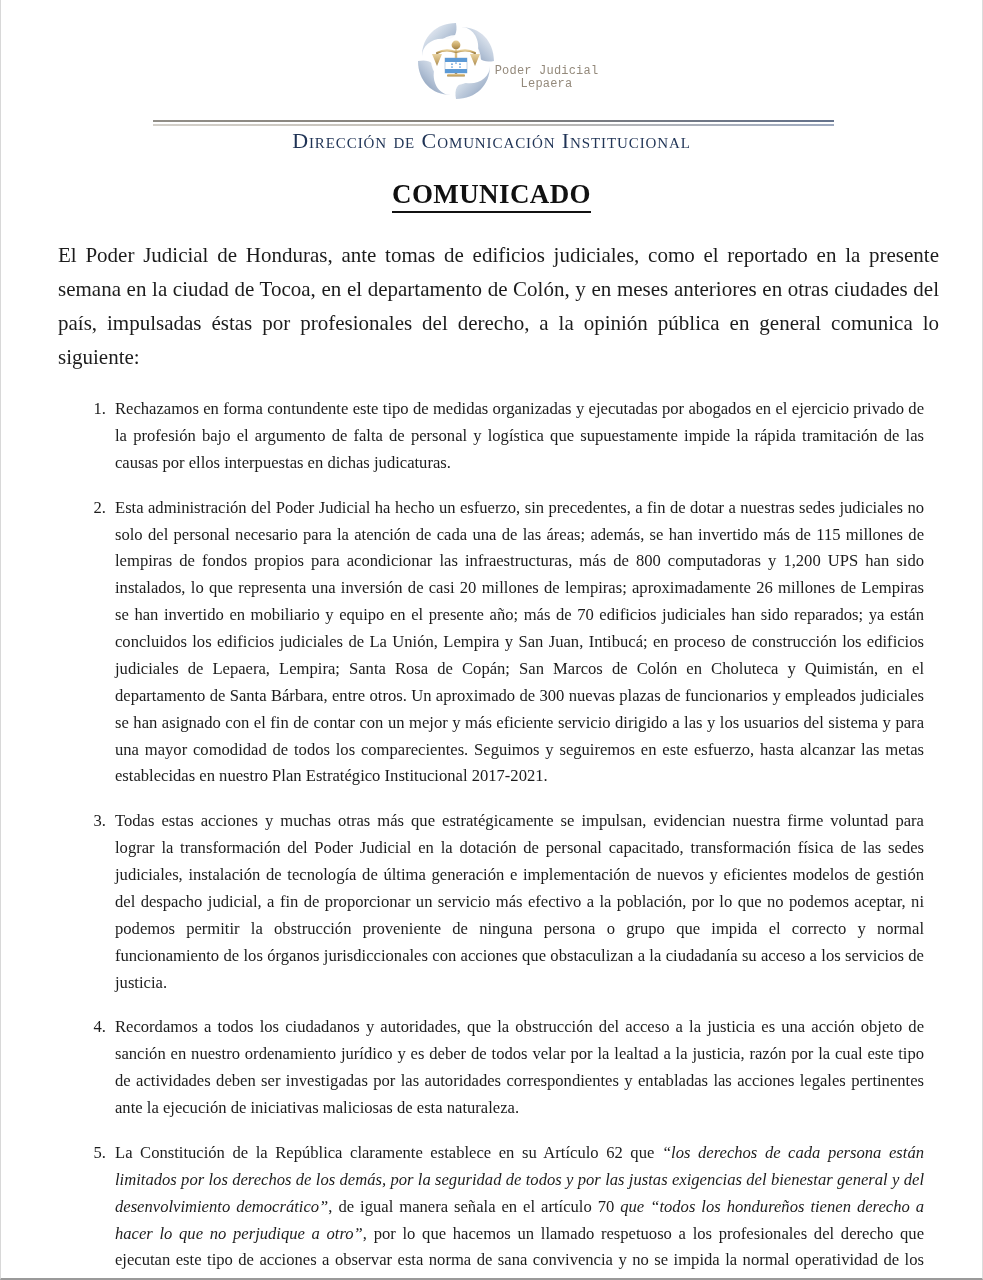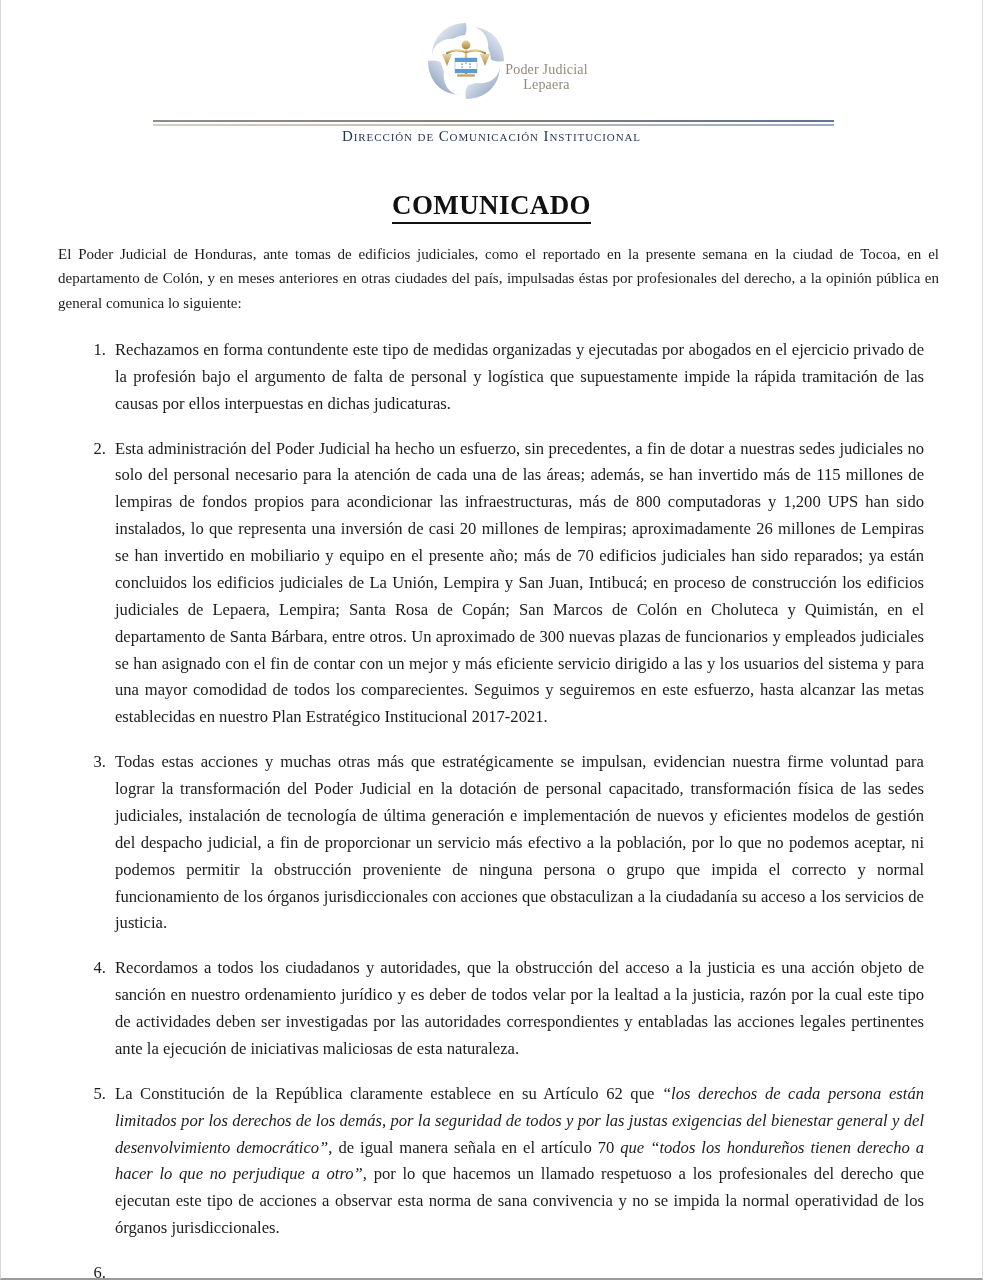--- a/index.html
+++ b/index.html
@@ -56,22 +56,22 @@
     flex: 0 0 auto;
   }
   .logo-mark svg { display: block; }
 
   .logo-wordmark {
     margin-left: -4px;
     margin-top: 34px;
     text-align: center;
     line-height: 1.05;
     color: #8e8374;
-    font-family: Liberation Serif, serif;
-    font-size: 14px;
+    font-family: Liberation Mono, monospace;
+    font-size: 12px;
     letter-spacing: .2px;
     white-space: nowrap;
     opacity: .95;
   }
   .logo-wordmark .l2 { display:block; }
 
   .rules {
     position: absolute;
     left: 152px;
     right: 148px;
@@ -91,54 +91,54 @@
     opacity: .9;
   }
 
   .dept-line {
     position: absolute;
     left: 0; right: 0;
     top: 128px;
     text-align: center;
     color: #1f3355;
     font-family: "Liberation Serif", "DejaVu Serif", serif;
-    font-size: 15px;
+    font-size: 22px;
     letter-spacing: .9px;
     font-variant: small-caps;
     font-weight: 400;
   }
 
   
   .sheet {
     position: absolute;
     left: 0; right: 0;
     top: 152px;
     bottom: 0;
     overflow: hidden;
   }
 
   .doc-title {
     text-align: center;
     font-size: 27px;
     font-weight: 700;
     letter-spacing: .4px;
-    margin: 38px 0 0 0;
+    margin: 27px 0 0 0;
     color: #111;
   }
   .doc-title span {
     border-bottom: 2.5px solid #111;
     padding-bottom: 2px;
   }
 
   .lead {
-    margin: 21px 57px 0 57px;
+    margin: 28px 57px 0 57px;
     width: 881px;
     box-sizing: border-box;
     padding-right: 0;
-    font-size: 15px;
+    font-size: 21px;
     line-height: 1.62;
     text-align: justify;
     text-justify: inter-word;
     hyphens: none;
   }
 
   ol.items {
     list-style: none;
     margin: 22px 0 0 0;
     padding: 0;

